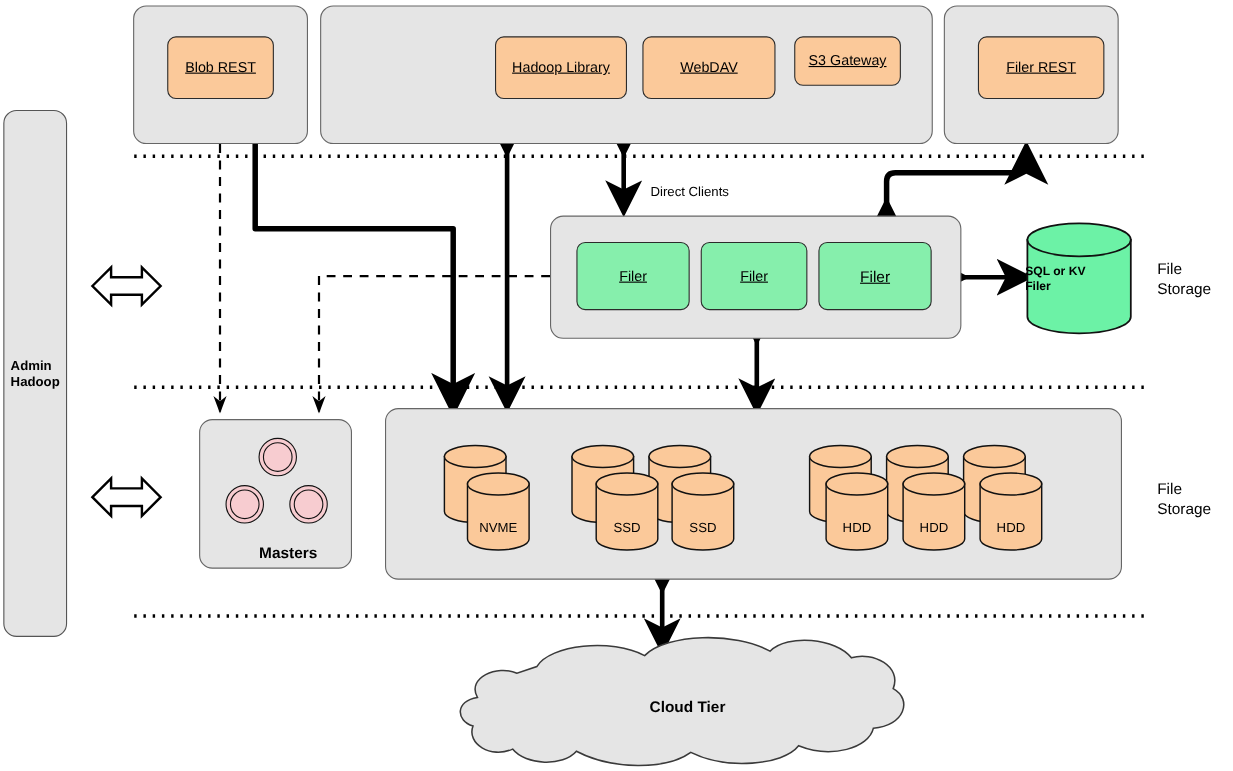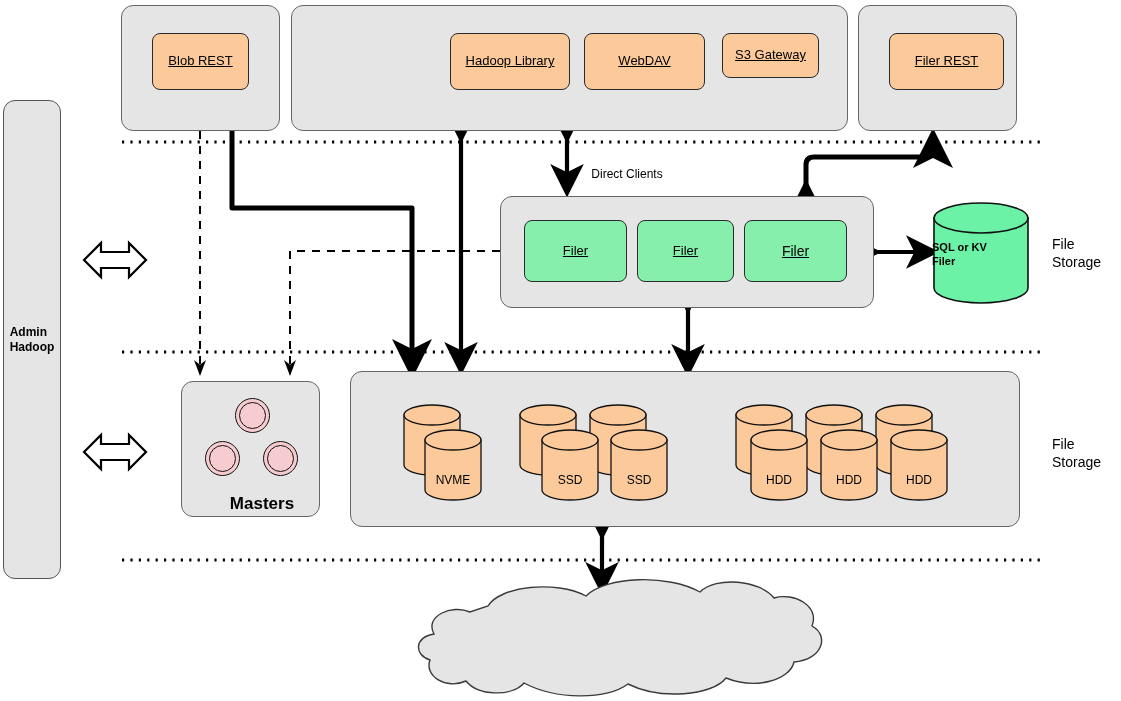--- a/index.html
+++ b/index.html
@@ -152,21 +152,21 @@
 
   <div class="side-label" style="left:1052px;top:236px;width:66px;">
     <div>File</div>
     <div>Storage</div>
   </div>
 
   <div class="group-box" style="left:181px;top:381px;width:139px;height:136px;"></div>
   <div class="ring" style="left:235px;top:398px;width:33px;height:33px;"></div>
   <div class="ring" style="left:205px;top:441px;width:33px;height:33px;"></div>
   <div class="ring" style="left:263px;top:441px;width:33px;height:33px;"></div>
-  <div class="caption bold" style="left:181px;top:494px;width:162px;font-size:17px;">Masters</div>
+  <div class="caption bold" style="left:181px;top:494px;width:162px;font-size:14px;">Masters</div>
 
   <div class="group-box" style="left:350px;top:371px;width:670px;height:156px;"></div>
 
   <div class="cyl" style="left:403px;top:404px;">
     <svg width="58" height="72" viewBox="0 0 58 72">
       <path d="M1,11 L1,61 A28,10 0 0 0 57,61 L57,11 Z" fill="#fbc99a" stroke="#111" stroke-width="1.3"></path>
       <ellipse cx="29" cy="11" rx="28" ry="10" fill="#fbc99a" stroke="#111" stroke-width="1.3"></ellipse>
     </svg>
   </div>
   <div class="cyl" style="left:424px;top:429px;">
@@ -242,14 +242,15 @@
       <ellipse cx="29" cy="11" rx="28" ry="10" fill="#fbc99a" stroke="#111" stroke-width="1.3"></ellipse>
     </svg>
     <div class="cyl-label" style="bottom:14px;width:58px;">HDD</div>
   </div>
 
   <div class="side-label" style="left:1052px;top:436px;width:66px;">
     <div>File</div>
     <div>Storage</div>
   </div>
 
+  <div class="caption bold" style="left:500px;top:634px;width:250px;font-size:14px;">Cloud Tier</div>
 
 </div>
 
 </body></html>

